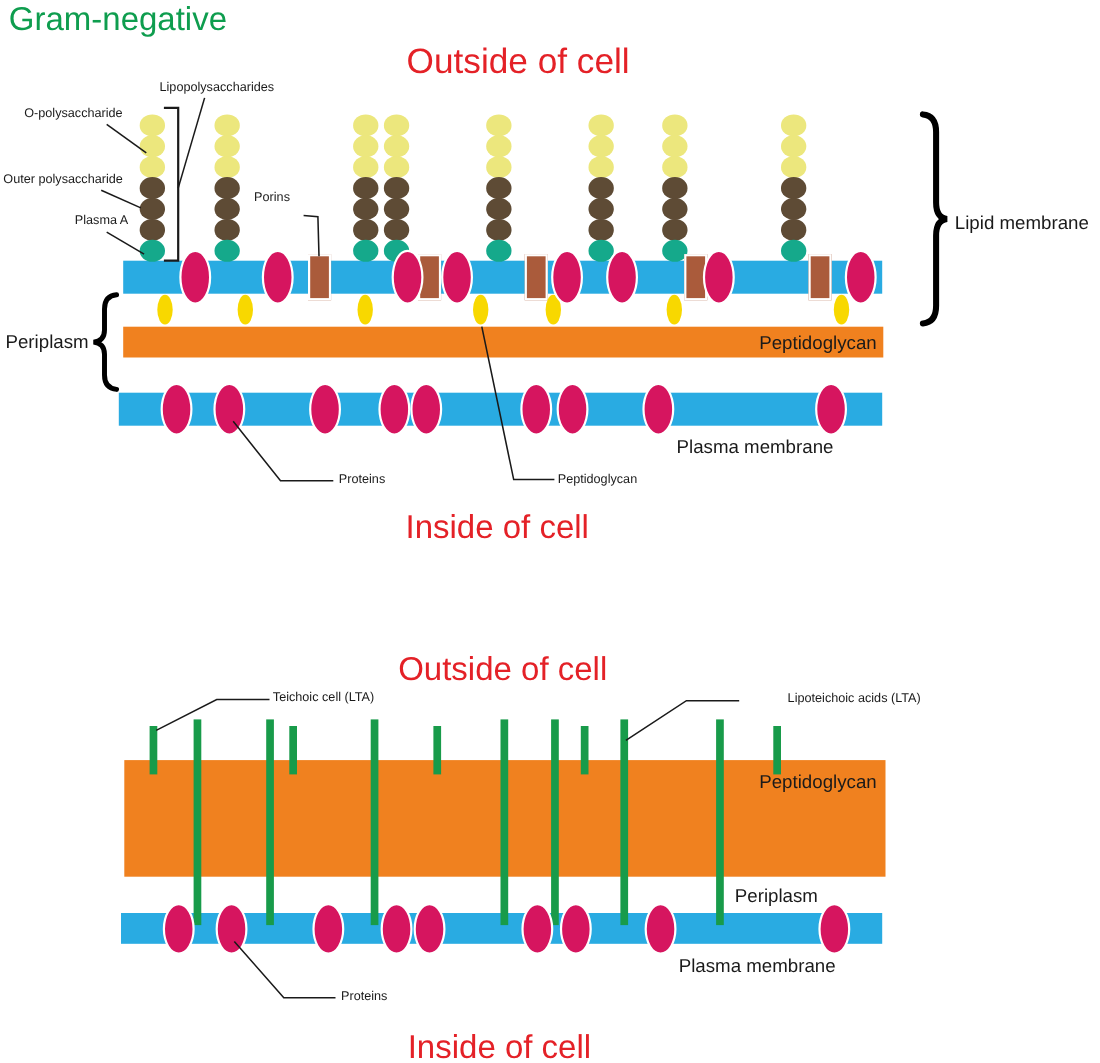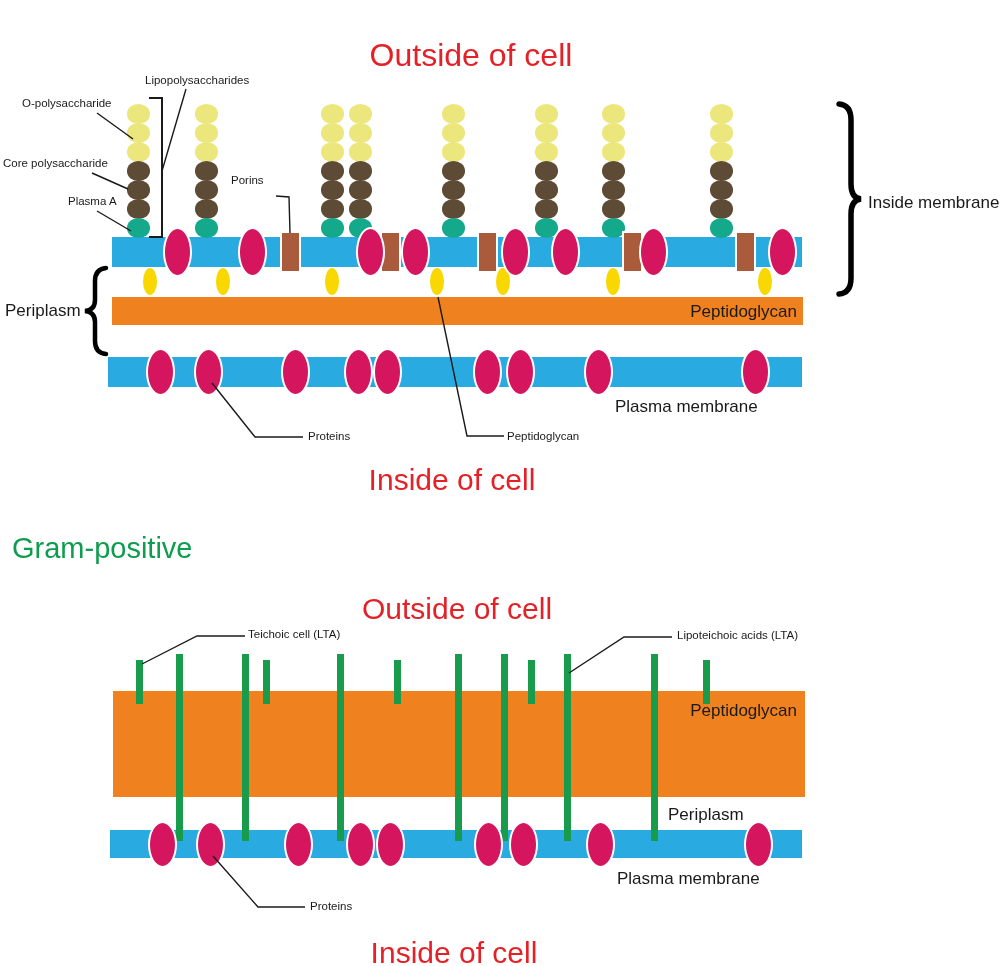--- a/index.html
+++ b/index.html
@@ -53,20 +53,21 @@
   .lta-long  { height: 187px; }
   .lta-short { height: 44px; }
 
   .overlay-svg { position: absolute; left: 0; top: 0; z-index: 5; pointer-events: none; }
 </style>
 </head>
 <body>
 
 <div class="canvas">
 
+  <div class="ttl" style="left:8px; top:1px;">Gram-negative</div>
 
   <div class="hdr hdr-lg" style="left:471px; top:37px;">Outside of cell</div>
 
   <div>
       <div class="lps-circ lps-o" style="left: 126.5px; top: 104px;"></div>
       <div class="lps-circ lps-o" style="left: 126.5px; top: 123px;"></div>
       <div class="lps-circ lps-o" style="left: 126.5px; top: 142px;"></div>
       <div class="lps-circ lps-core" style="left: 126.5px; top: 161px;"></div>
       <div class="lps-circ lps-core" style="left: 126.5px; top: 180px;"></div>
       <div class="lps-circ lps-core" style="left: 126.5px; top: 199px;"></div>
@@ -155,40 +156,39 @@
       <div class="protein-oval pm-oval" style="left: 193.5px; top: 348px;"></div>
       <div class="protein-oval pm-oval" style="left: 280.5px; top: 348px;"></div>
       <div class="protein-oval pm-oval" style="left: 343.5px; top: 348px;"></div>
       <div class="protein-oval pm-oval" style="left: 372.5px; top: 348px;"></div>
       <div class="protein-oval pm-oval" style="left: 472.5px; top: 348px;"></div>
       <div class="protein-oval pm-oval" style="left: 505.5px; top: 348px;"></div>
       <div class="protein-oval pm-oval" style="left: 583.5px; top: 348px;"></div>
       <div class="protein-oval pm-oval" style="left: 740.5px; top: 348px;"></div>
     </div>
 
-  <div class="lbl-md" style="left:868px; top:193px;">Inside membrane</div>
+  <div class="lbl-md" style="left:868px; top:193px;">Lipid membrane</div>
   <div class="lbl-md" style="left:5px; top:301px;">Periplasm</div>
   <div class="lbl-md" style="left:615px; top:397px;">Plasma membrane</div>
 
   <div class="lbl-sm" style="left:145px; top:74px;">Lipopolysaccharides</div>
   <div class="lbl-sm" style="left:22px; top:97px;">O-polysaccharide</div>
-  <div class="lbl-sm" style="left:3px; top:157px;">Core polysaccharide</div>
+  <div class="lbl-sm" style="left:3px; top:157px;">Outer polysaccharide</div>
   <div class="lbl-sm" style="left:68px; top:195px;">Plasma A</div>
   <div class="lbl-sm" style="left:231px; top:174px;">Porins</div>
   <div class="lbl-sm" style="left:308px; top:430px;">Proteins</div>
   <div class="lbl-sm" style="left:507px; top:430px;">Peptidoglycan</div>
 
   <div class="hdr hdr-md" style="left:452px; top:463px;">Inside of cell</div>
 
-  <div class="ttl" style="left:12px; top:532px; font-size:29px;">Gram-positive</div>
 
   <div class="hdr hdr-md" style="left:457px; top:592px;">Outside of cell</div>
 
   <div class="lbl-sm" style="left:248px; top:628px;">Teichoic cell (LTA)</div>
-  <div class="lbl-sm" style="left:677px; top:629px;">Lipoteichoic acids (LTA)</div>
+  <div class="lbl-sm" style="left:716px; top:629px;">Lipoteichoic acids (LTA)</div>
 
   <div class="pepti" style="left:113px; top:691px; width:692px; height:106px;"></div>
   <div class="lbl-md" style="right:203px; top:701px;">Peptidoglycan</div>
 
   <div>
       <div class="lta-bar lta-long" style="left: 176px; top: 654px;"></div>
       <div class="lta-bar lta-long" style="left: 242px; top: 654px;"></div>
       <div class="lta-bar lta-long" style="left: 337px; top: 654px;"></div>
       <div class="lta-bar lta-long" style="left: 455px; top: 654px;"></div>
       <div class="lta-bar lta-long" style="left: 501px; top: 654px;"></div>

